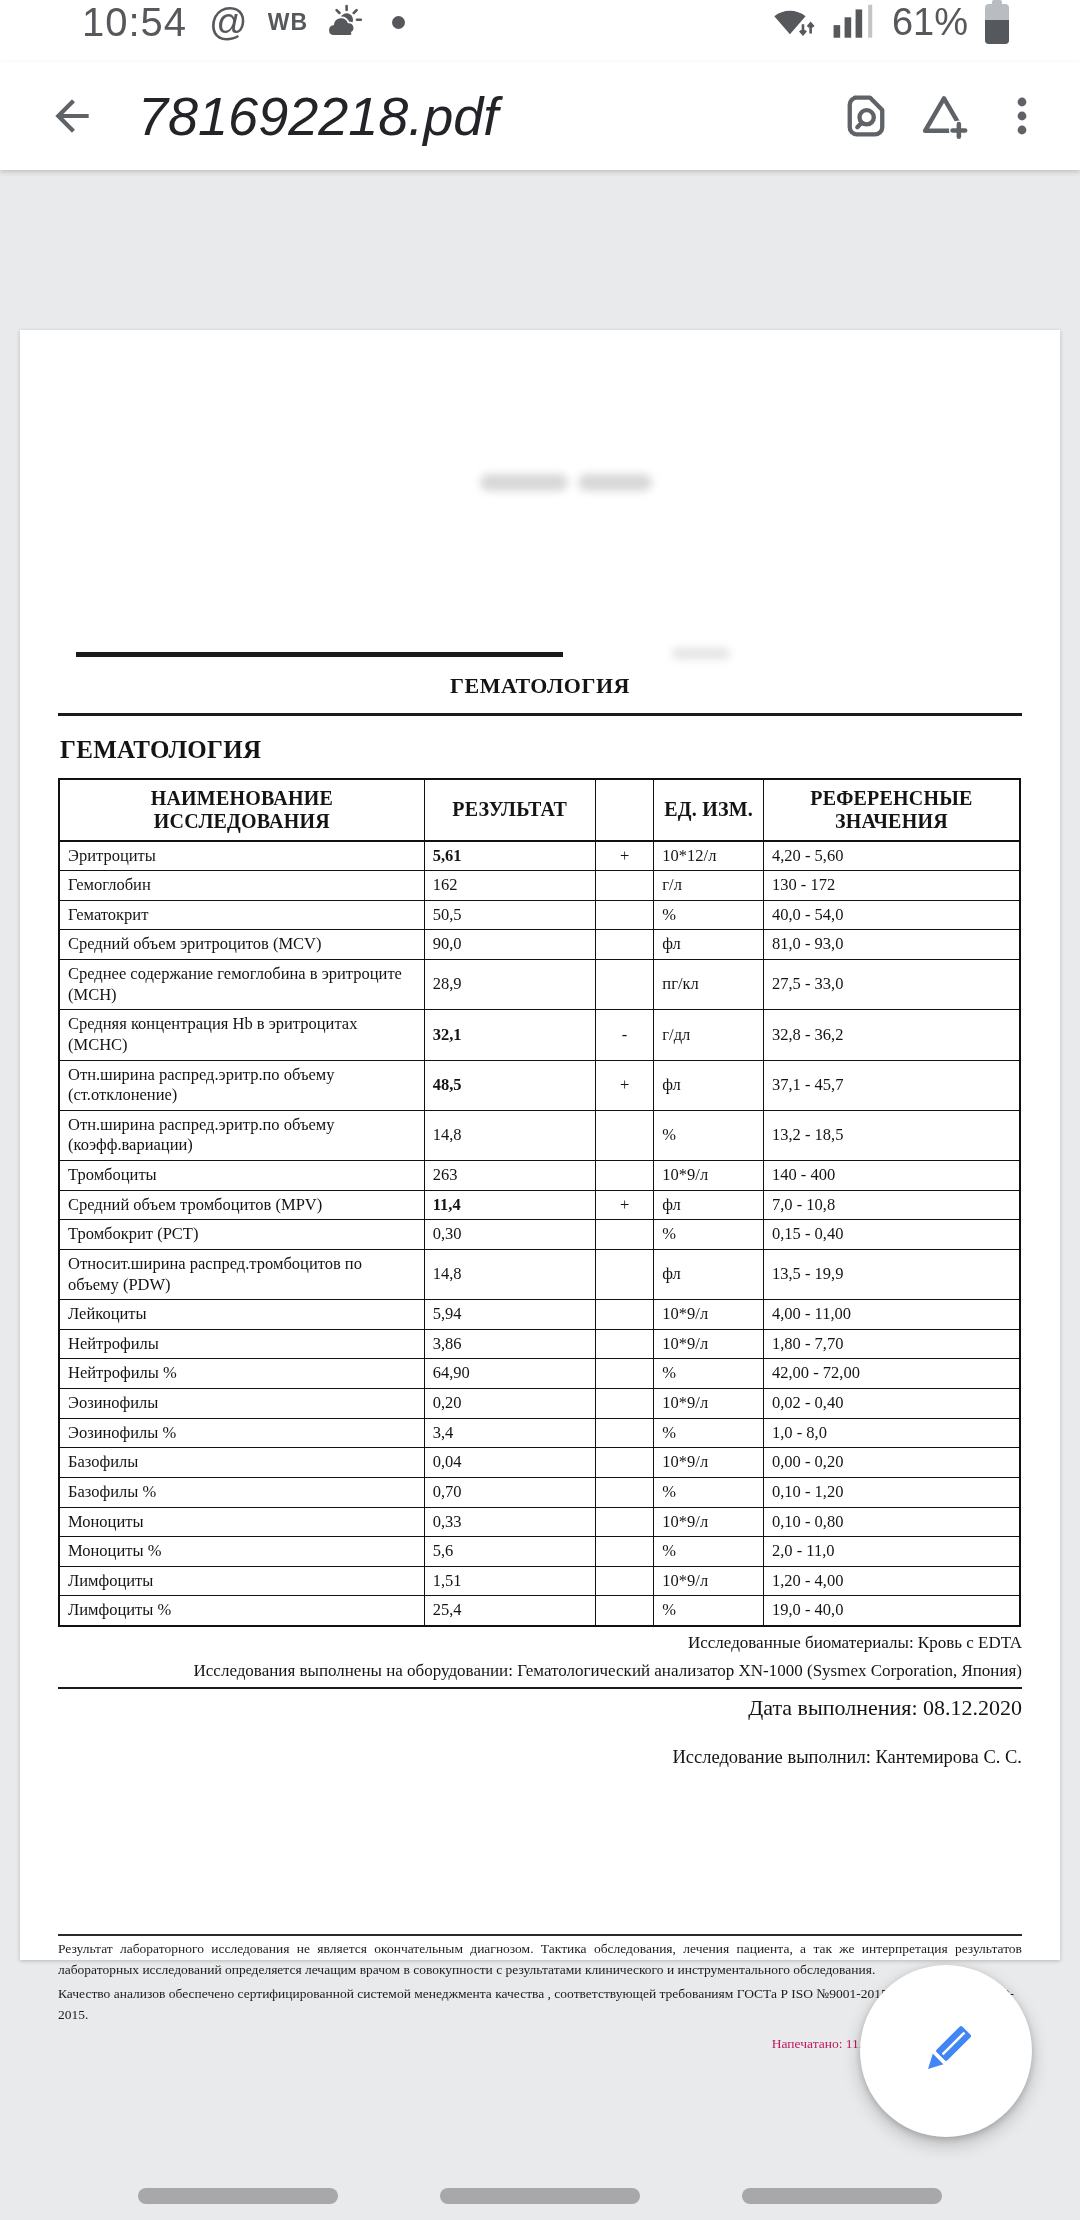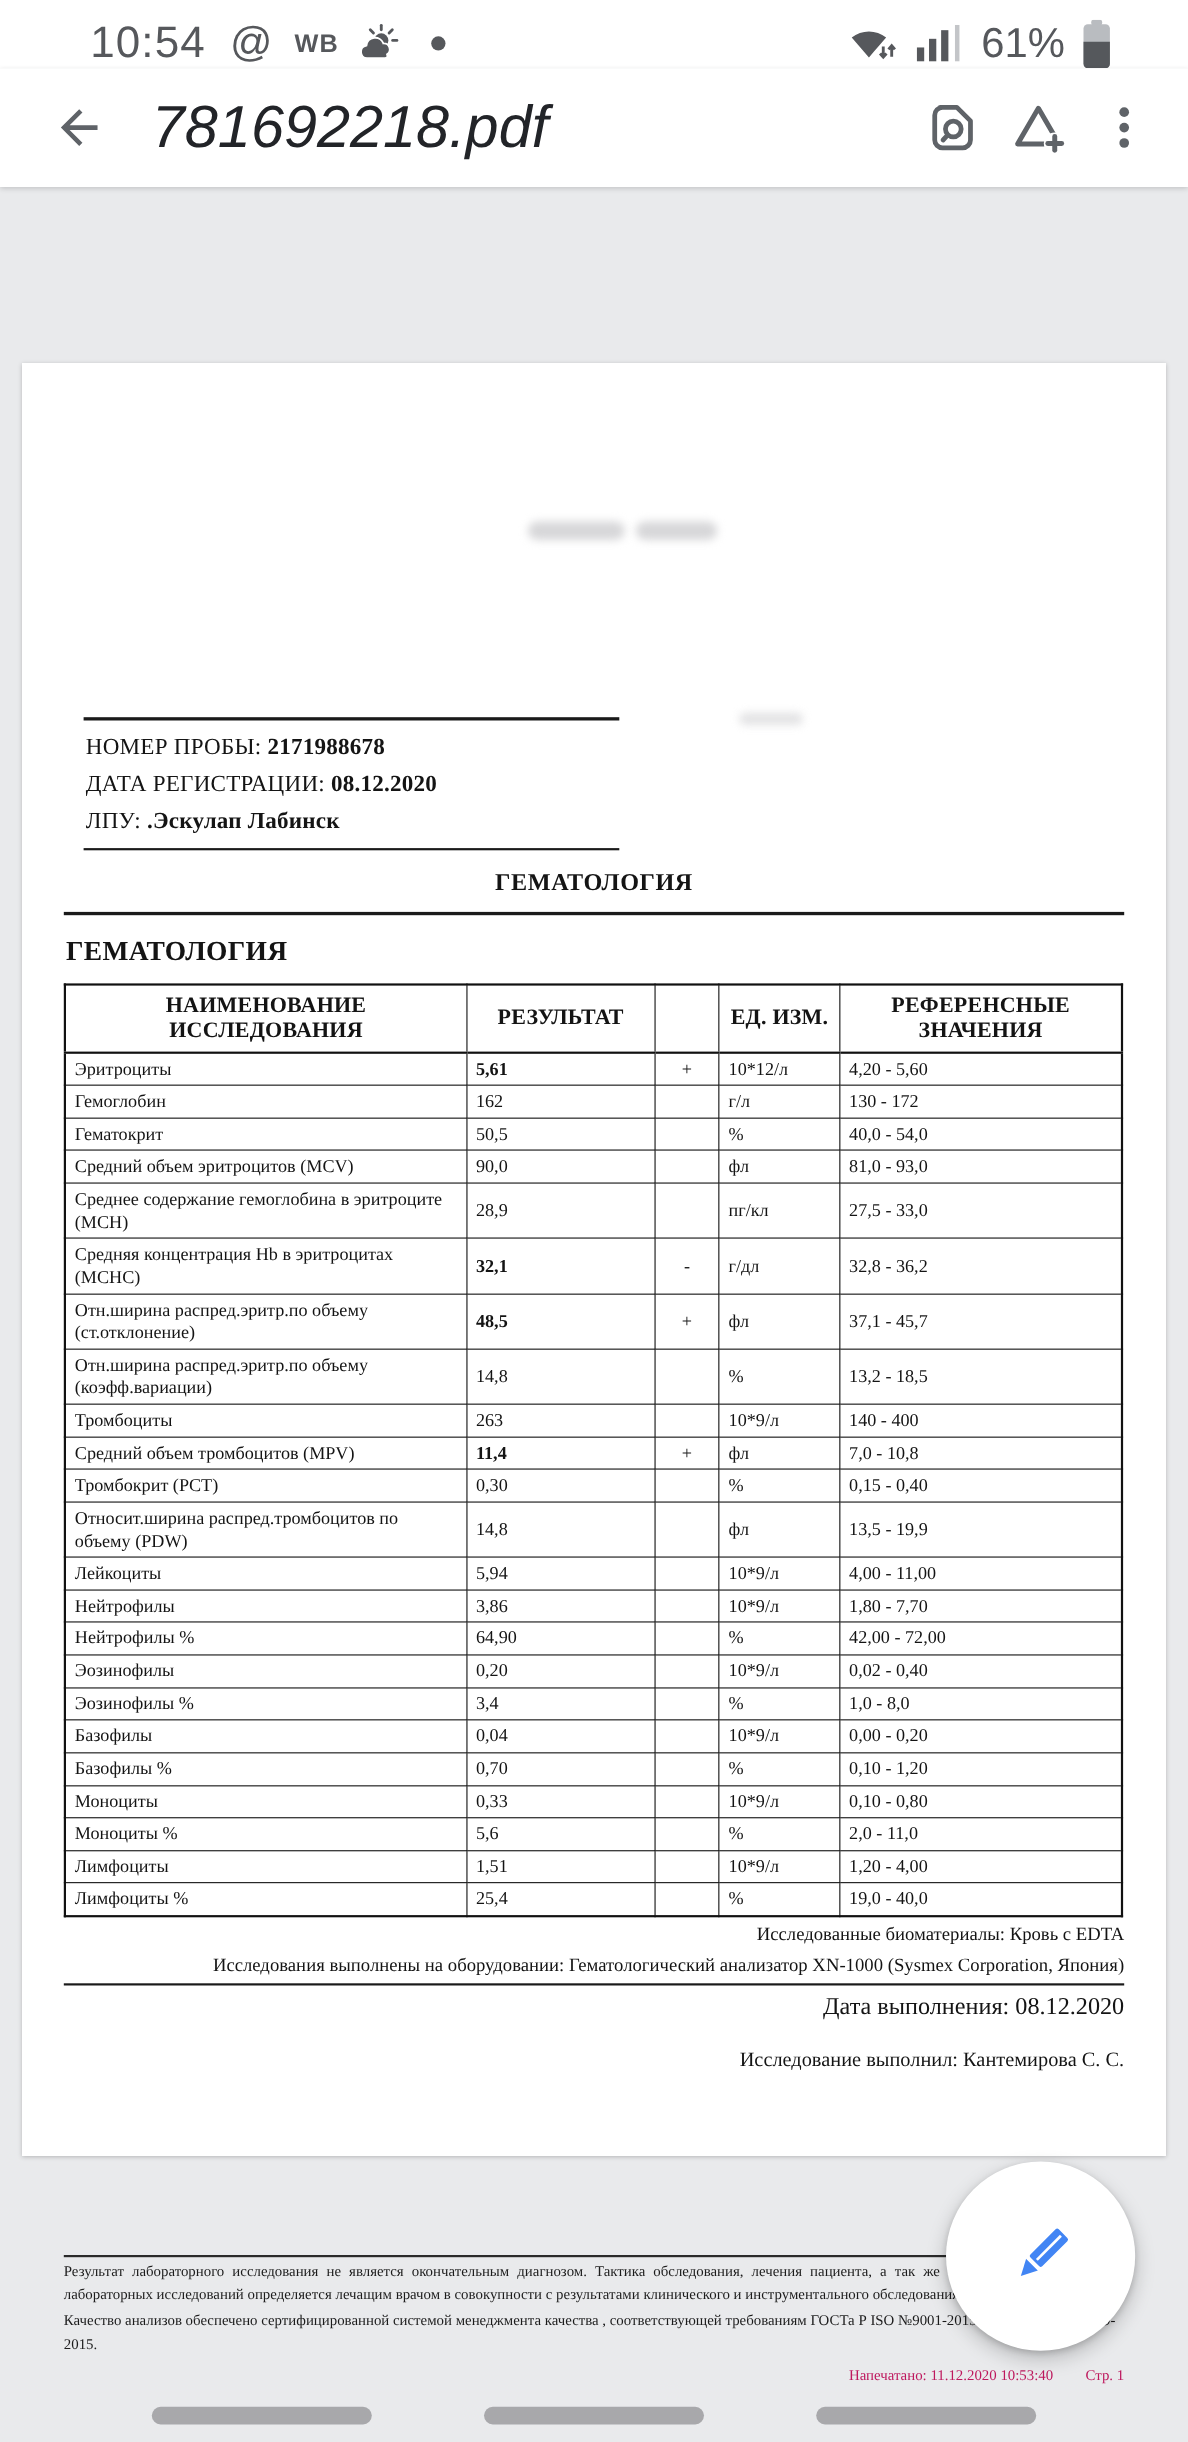--- a/index.html
+++ b/index.html
@@ -8,21 +8,21 @@
     background:#e9eaec;
     font-family:"Liberation Sans", sans-serif;
     position:relative;overflow:hidden;
     -webkit-font-smoothing:antialiased;
   }
   .screen{position:absolute;inset:0;}
 
   
   .status-bar{
     height:62px;background:#ffffff;
-    display:flex;align-items:flex-end;justify-content:space-between;
+    display:flex;align-items:flex-start;justify-content:space-between;
     padding:0 70px 0 82px;color:#56585c;
   }
   .sb-left,.sb-right{display:flex;align-items:center;}
   .sb-time{font-size:40px;letter-spacing:1px;}
   .sb-at{font-size:38px;margin-left:22px;font-weight:500;}
   .sb-wb{font-size:23px;font-weight:700;margin-left:20px;letter-spacing:1px;}
   .sb-weather{margin-left:16px;display:flex;align-items:center;}
   .sb-dot{width:13px;height:13px;border-radius:50%;background:#56585c;margin-left:26px;}
   .sb-right > *{margin-left:16px;display:flex;align-items:center;}
   .sb-batt-text{font-size:38px;}
@@ -219,25 +219,20 @@
     </div>
   </div>
 
   <div class="content">
     <div class="page">
       <div class="redact r1"></div>
       <div class="redact r2"></div>
       <div class="redact r3"></div>
 
       <div class="hdr-rule"></div>
-      <div class="hdr-fields" id="header-fields">
-          <div class="hdr-field"><span class="lbl">НОМЕР ПРОБЫ:</span><span class="val"> 2171988678</span></div>
-          <div class="hdr-field"><span class="lbl">ДАТА РЕГИСТРАЦИИ:</span><span class="val"> 08.12.2020</span></div>
-          <div class="hdr-field"><span class="lbl">ЛПУ: </span><span class="val"> .Эскулап Лабинск</span></div>
-        </div>
       <div class="hdr-rule"></div>
 
       <div class="sect-title">ГЕМАТОЛОГИЯ</div>
       <div class="full-rule"></div>
       <div class="subsect-title">ГЕМАТОЛОГИЯ</div>
 
       <table class="results">
         <colgroup>
           <col style="width:38%">
             <col style="width:17.8%">

